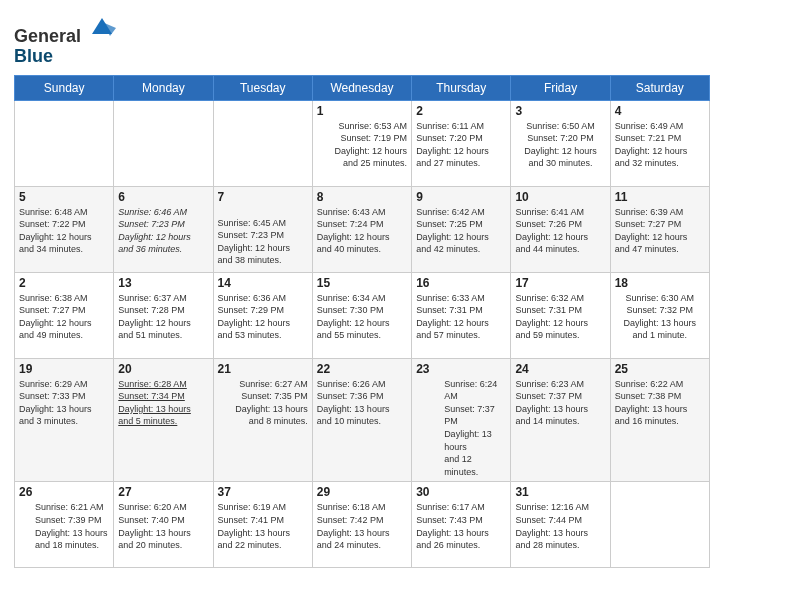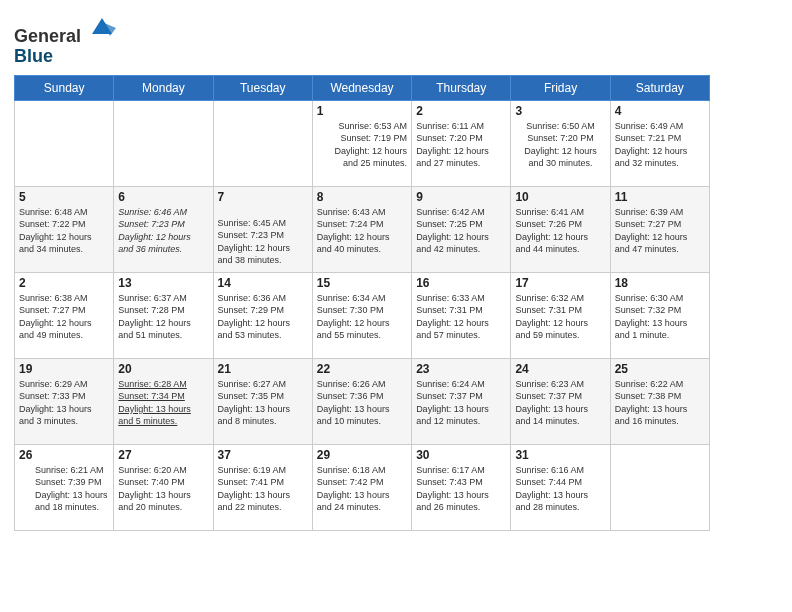--- a/index.html
+++ b/index.html
@@ -250,21 +250,21 @@
           </td>
           <td>
             <div class="day-number">17</div>
             <div class="day-info" style="white-space: pre-line;">Sunrise: 6:32 AM
 Sunset: 7:31 PM
 Daylight: 12 hours
 and 59 minutes.</div>
           </td>
           <td>
             <div class="day-number">18</div>
-            <div class="day-info" style="white-space: pre-line;">Sunrise: 6:30 AM
+            <div class="day-info" style="white-space: pre-line; text-align: center;">Sunrise: 6:30 AM
 Sunset: 7:32 PM
 Daylight: 13 hours
 and 1 minute.</div>
           </td>
         </tr>
         <tr>
           <td>
             <div class="day-number">19</div>
             <div class="day-info" style="white-space: pre-line;">Sunrise: 6:29 AM
 Sunset: 7:33 PM
@@ -273,35 +273,35 @@
           </td>
           <td>
             <div class="day-number">20</div>
             <div class="day-info" style="white-space: pre-line; text-decoration: underline;">Sunrise: 6:28 AM
 Sunset: 7:34 PM
 Daylight: 13 hours
 and 5 minutes.</div>
           </td>
           <td>
             <div class="day-number">21</div>
-            <div class="day-info" style="white-space: pre-line;">Sunrise: 6:27 AM
+            <div class="day-info" style="white-space: pre-line; text-align: right;">Sunrise: 6:27 AM
 Sunset: 7:35 PM
 Daylight: 13 hours
 and 8 minutes.</div>
           </td>
           <td>
             <div class="day-number">22</div>
             <div class="day-info" style="white-space: pre-line;">Sunrise: 6:26 AM
 Sunset: 7:36 PM
 Daylight: 13 hours
 and 10 minutes.</div>
           </td>
           <td>
             <div class="day-number">23</div>
-            <div class="day-info" style="white-space: pre-line;">Sunrise: 6:24 AM
+            <div class="day-info" style="white-space: pre-line; margin-left: 28px;">Sunrise: 6:24 AM
 Sunset: 7:37 PM
 Daylight: 13 hours
 and 12 minutes.</div>
           </td>
           <td>
             <div class="day-number">24</div>
             <div class="day-info" style="white-space: pre-line;">Sunrise: 6:23 AM
 Sunset: 7:37 PM
 Daylight: 13 hours
 and 14 minutes.</div>
@@ -345,21 +345,21 @@
           </td>
           <td>
             <div class="day-number">30</div>
             <div class="day-info" style="white-space: pre-line;">Sunrise: 6:17 AM
 Sunset: 7:43 PM
 Daylight: 13 hours
 and 26 minutes.</div>
           </td>
           <td>
             <div class="day-number">31</div>
-            <div class="day-info" style="white-space: pre-line;">Sunrise: 6:16 AM
+            <div class="day-info" style="white-space: pre-line;">Sunrise: 12:16 AM
 Sunset: 7:44 PM
 Daylight: 13 hours
 and 28 minutes.</div>
           </td>
           <td class="empty"></td>
         </tr>
       </tbody>
   </table>
 </div>
 

